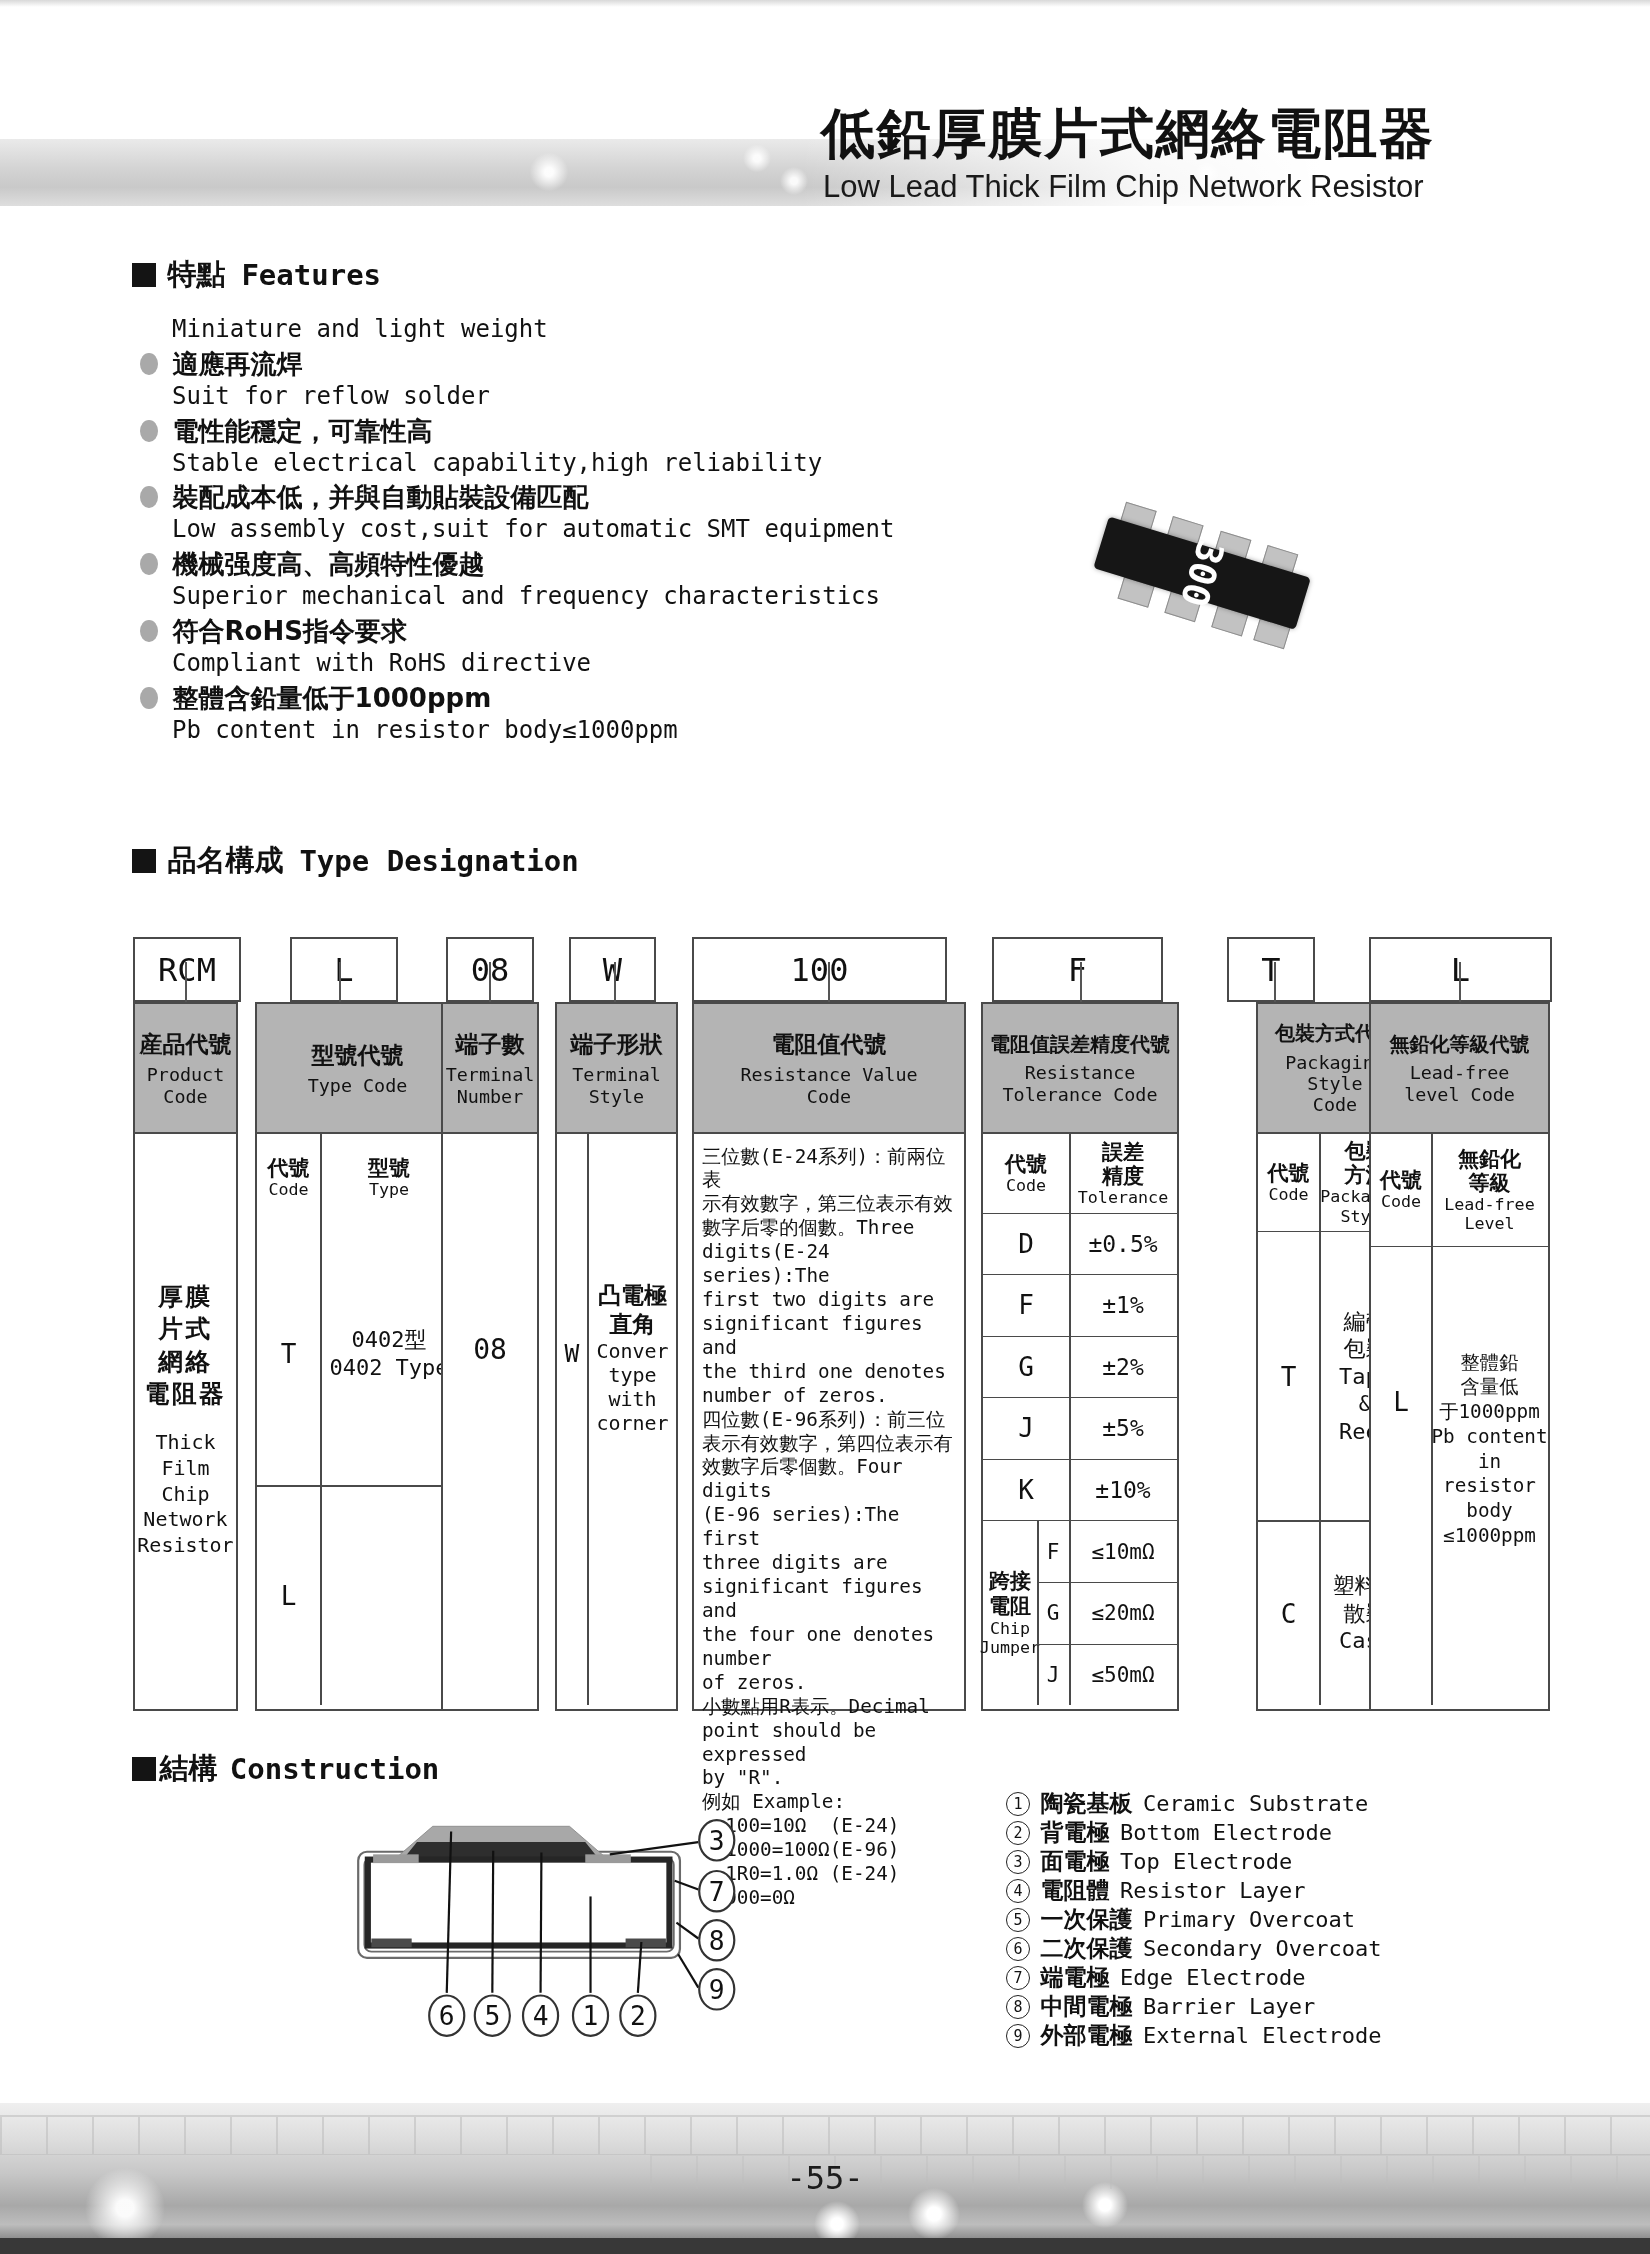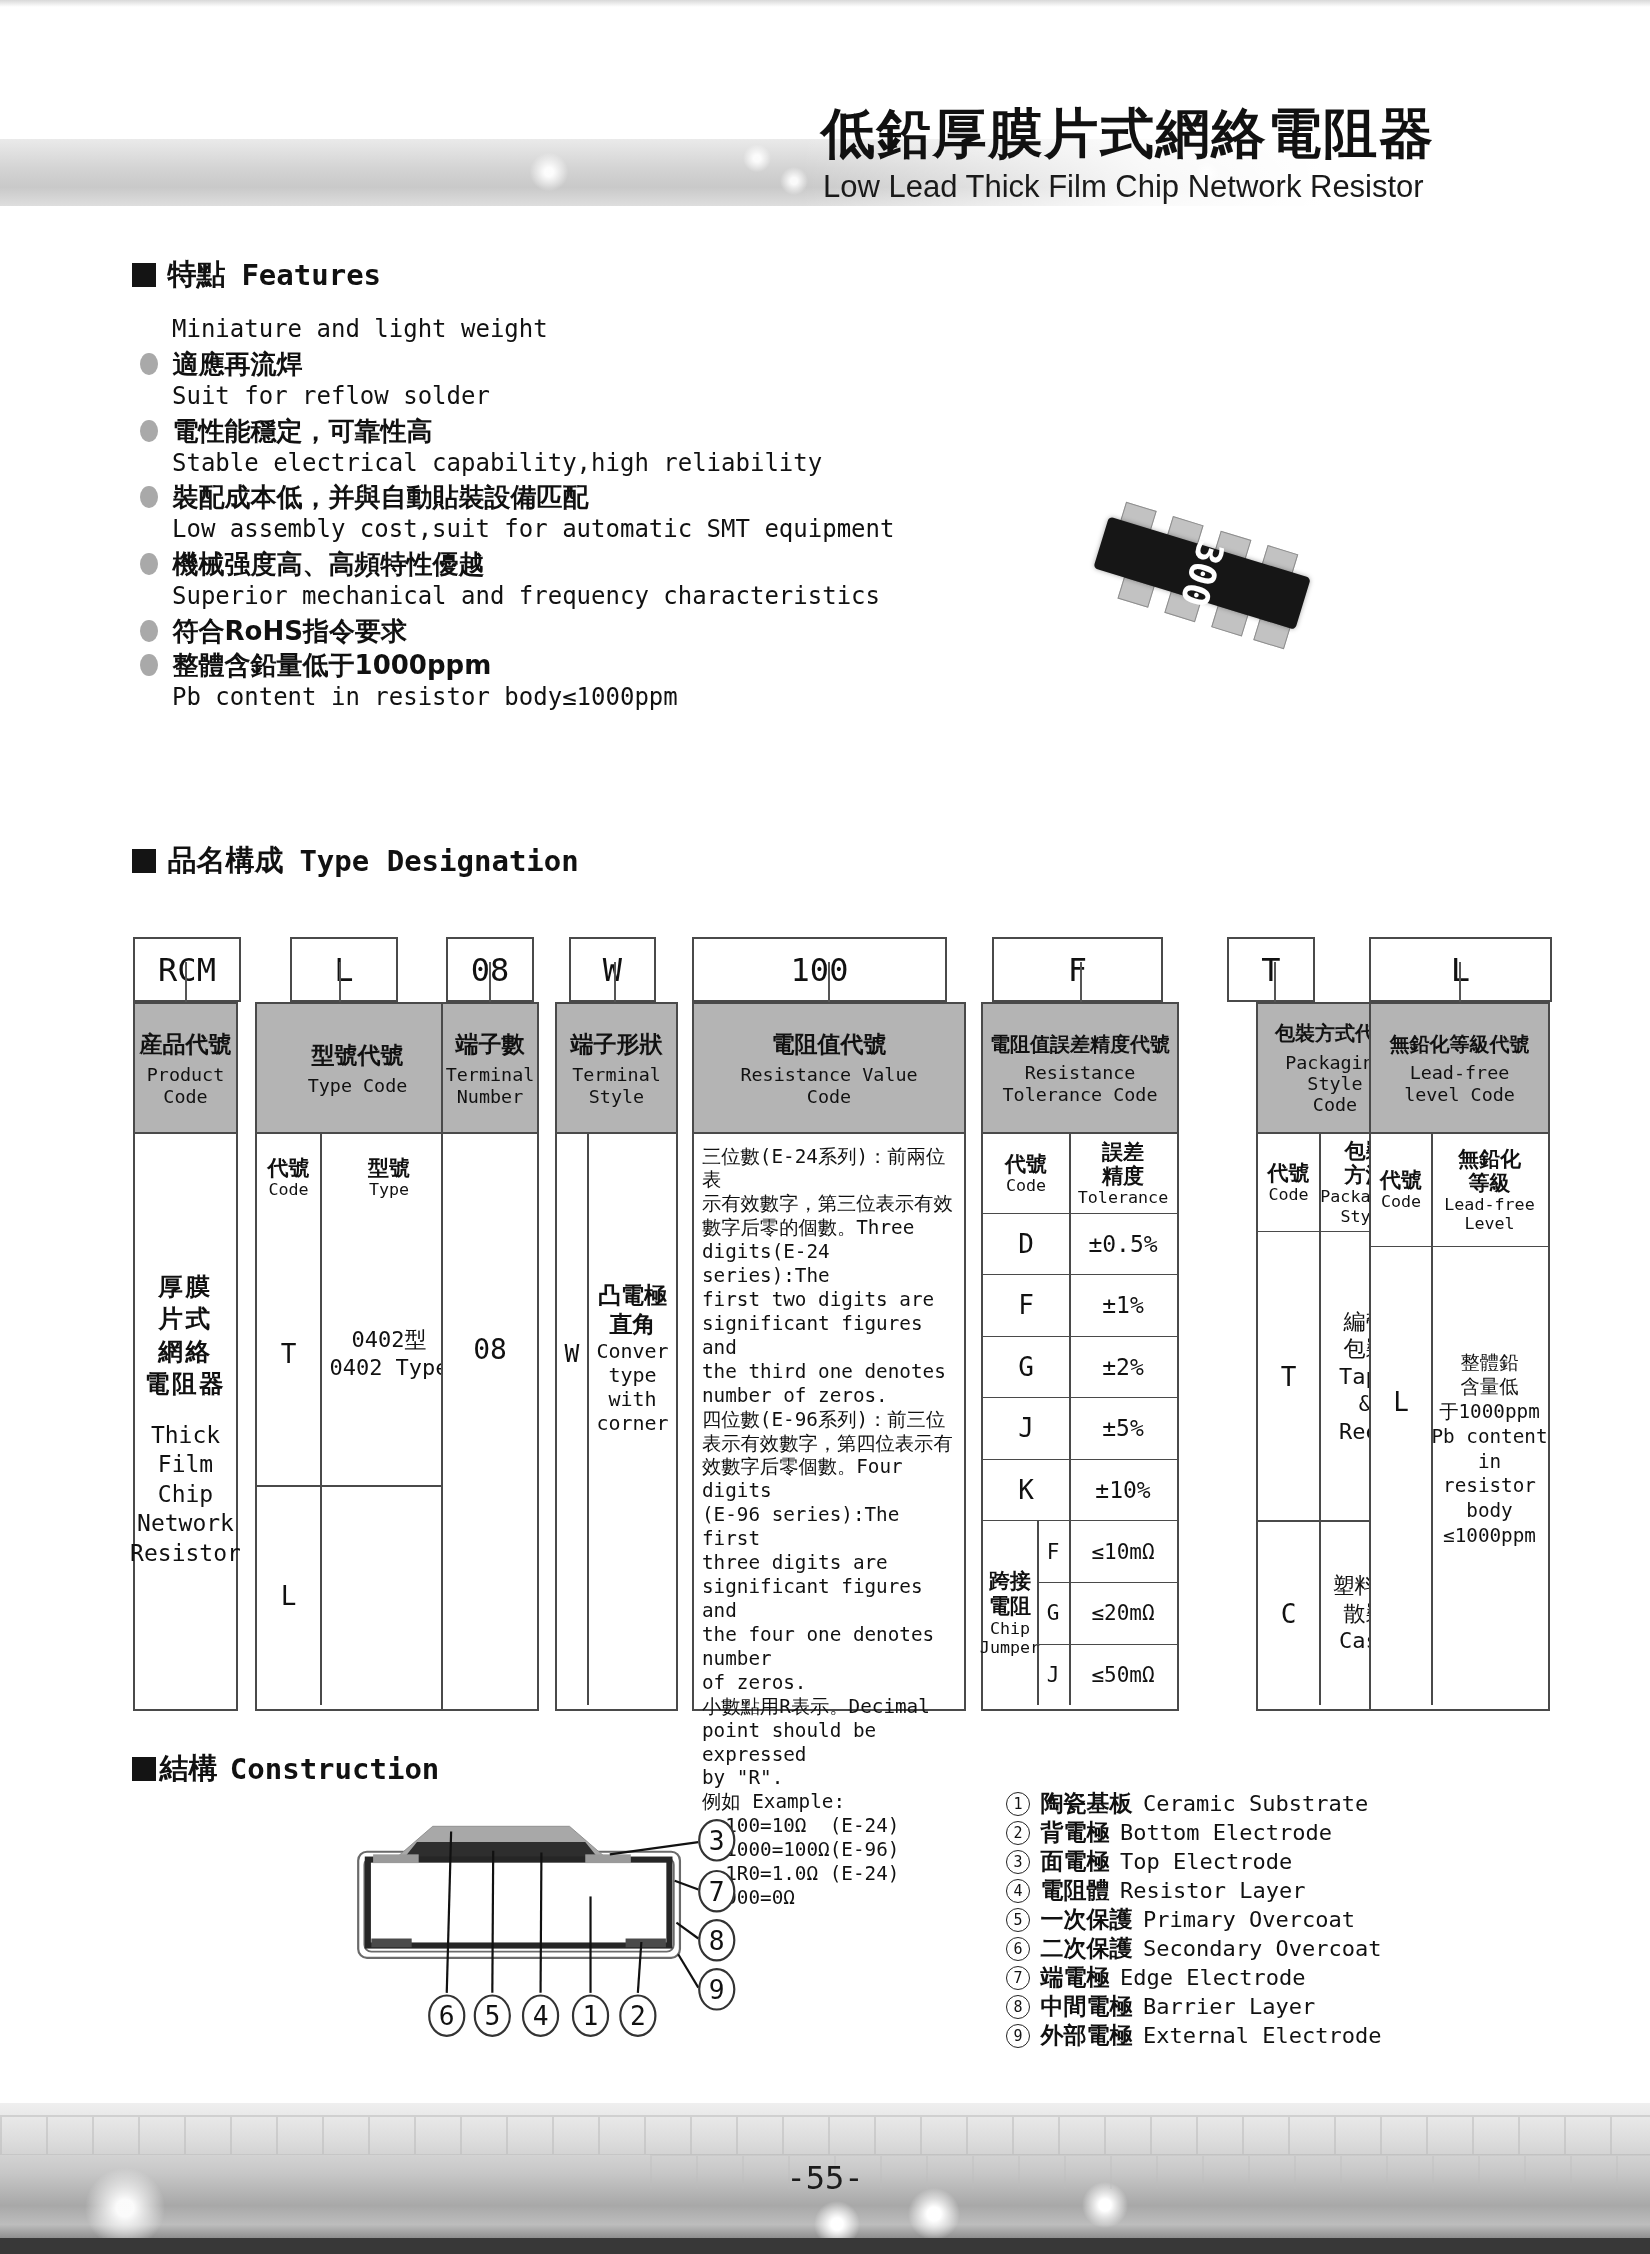--- a/index.html
+++ b/index.html
@@ -61,21 +61,21 @@
   .tcol-h .en{font-size:18.4px;line-height:1.16;margin-top:4.4px;}
   .tcol-b{position:relative;height:571px;}
   .vline{position:absolute;top:0;bottom:0;width:1.8px;background:#4a4a4a;}
   .hline{position:absolute;left:0;right:0;height:1.8px;background:#4a4a4a;}
   .cellc{display:flex;align-items:center;justify-content:center;text-align:center;}
   .subhead .zh{font-size:21px;font-weight:bold;font-family:"DejaVu Sans",sans-serif;line-height:1.15;}
   .subhead .en{font-size:16.7px;line-height:1.15;}
 
   .c1body{display:flex;flex-direction:column;align-items:center;justify-content:center;height:100%;text-align:center;}
   .v-zh{font-size:24.6px;font-weight:bold;line-height:1.32;letter-spacing:2.6px;font-family:Liberation Serif, serif;}
-  .v-en{font-size:23px;line-height:1.28;margin-top:20px;}
+  .v-en{font-size:20px;line-height:1.28;margin-top:20px;}
 
   .lettercell{font-size:26px;}
   .valcell{font-size:22px;line-height:1.25;}
 
   .restext{padding:10.5px 8px;font-size:19.3px;line-height:1.24;text-align:left;}
 
   
   .legend{position:absolute;left:1006px;top:1789px;}
   .leg-row{display:flex;align-items:center;height:29px;}
   .leg-num{width:22px;height:22px;border:1.8px solid #222;border-radius:50%;display:flex;align-items:center;
@@ -144,20 +144,21 @@
           <span class="bullet"></span>
           <span>機械强度高、高頻特性優越</span>
         </div>
       <div class="feat-en">Superior mechanical and frequency characteristics</div>
     </div>
     <div class="feat">
       <div class="feat-zh">
           <span class="bullet"></span>
           <span>符合RoHS指令要求</span>
         </div>
+      <div class="feat-en">Compliant with RoHS directive</div>
     </div>
     <div class="feat">
       <div class="feat-zh">
           <span class="bullet"></span>
           <span>整體含鉛量低于1000ppm</span>
         </div>
       <div class="feat-en">Pb content in resistor body≤1000ppm</div>
     </div>
   </div>
 

